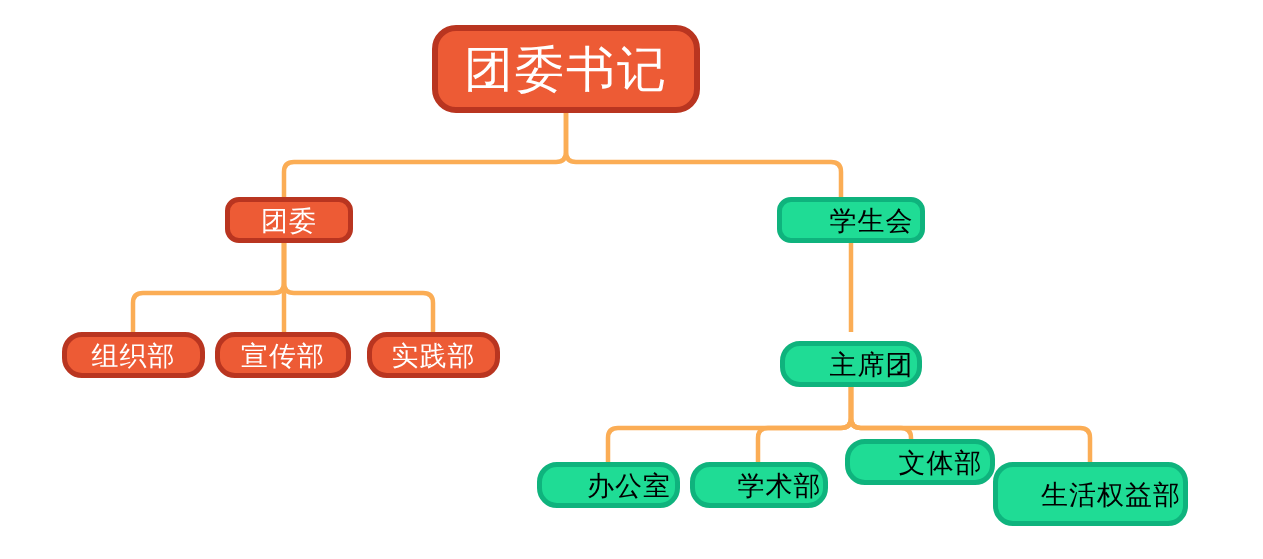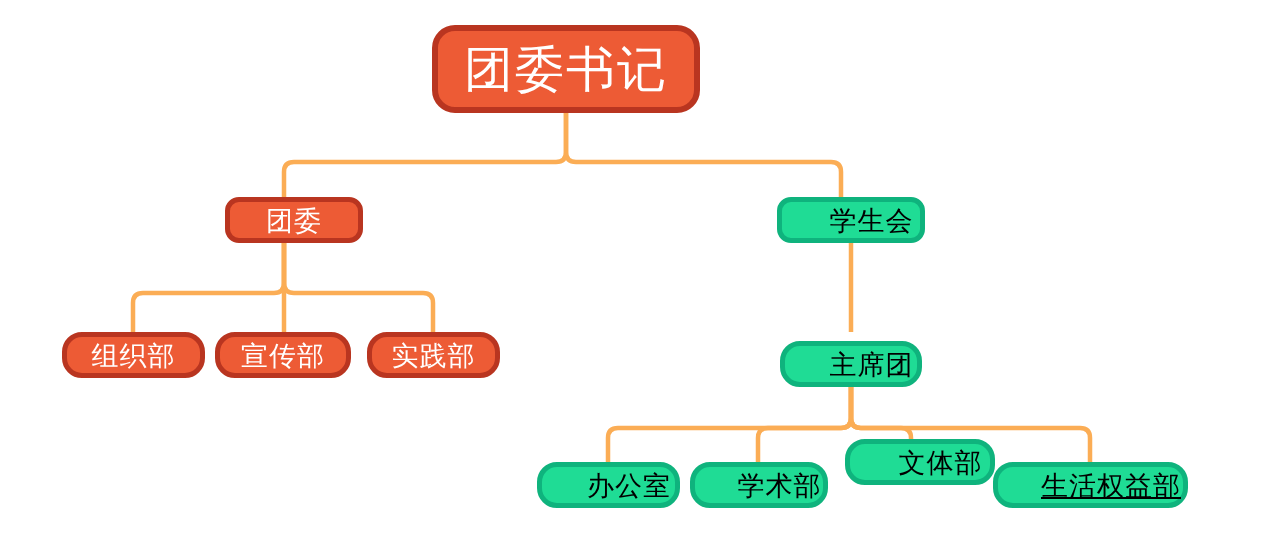--- a/index.html
+++ b/index.html
@@ -79,24 +79,24 @@
       <path d="M 284 243 L 284 332" fill="none" stroke="#FBAD55" stroke-width="4.5" stroke-linecap="butt" stroke-linejoin="round"></path>
       <path d="M 284 243 L 284 283 Q 284 293 294 293 L 423 293 Q 433 293 433 303 L 433 332" fill="none" stroke="#FBAD55" stroke-width="4.5" stroke-linecap="butt" stroke-linejoin="round"></path>
       <path d="M 851 243 L 851 332" fill="none" stroke="#FBAD55" stroke-width="4.5" stroke-linecap="butt" stroke-linejoin="round"></path>
       <path d="M 851 378 L 851 418 Q 851 428 841 428 L 618 428 Q 608 428 608 438 L 608 462" fill="none" stroke="#FBAD55" stroke-width="4.5" stroke-linecap="butt" stroke-linejoin="round"></path>
       <path d="M 851 378 L 851 418 Q 851 428 841 428 L 768 428 Q 758 428 758 438 L 758 462" fill="none" stroke="#FBAD55" stroke-width="4.5" stroke-linecap="butt" stroke-linejoin="round"></path>
       <path d="M 851 378 L 851 418 Q 851 428 861 428 L 901 428 Q 911 428 911 438 L 911 462" fill="none" stroke="#FBAD55" stroke-width="4.5" stroke-linecap="butt" stroke-linejoin="round"></path>
       <path d="M 851 378 L 851 418 Q 851 428 861 428 L 1080 428 Q 1090 428 1090 438 L 1090 462" fill="none" stroke="#FBAD55" stroke-width="4.5" stroke-linecap="butt" stroke-linejoin="round"></path>
     </svg>
 
   <div id="node-layer">
-      <div class="node node-red node-root" style="left: 432px; top: 25px; width: 268px; height: 88px; border-radius: 23px;">
+      <div class="node node-red node-root" style="left: 432px; top: 25px; width: 268px; height: 88px;">
         <span class="node-label">团委书记</span>
       </div>
-      <div class="node node-red node-branch" style="left: 225px; top: 197px; width: 138px; height: 46px;">
+      <div class="node node-red node-branch" style="left: 225px; top: 197px; width: 128px; height: 46px;">
         <span class="node-label">团委</span>
       </div>
       <div class="node node-green node-branch" style="left: 777px; top: 197px; width: 148px; height: 46px;">
         <span class="node-label">学生会</span>
       </div>
       <div class="node node-red node-leaf" style="left: 62px; top: 332px; width: 143px; height: 46px;">
         <span class="node-label">组织部</span>
       </div>
       <div class="node node-red node-leaf" style="left: 215px; top: 332px; width: 136px; height: 46px;">
         <span class="node-label">宣传部</span>
@@ -109,18 +109,18 @@
       </div>
       <div class="node node-green node-leaf" style="left: 537px; top: 462px; width: 143px; height: 46px;">
         <span class="node-label">办公室</span>
       </div>
       <div class="node node-green node-leaf" style="left: 690px; top: 462px; width: 138px; height: 46px;">
         <span class="node-label">学术部</span>
       </div>
       <div class="node node-green node-leaf" style="left: 845px; top: 439px; width: 150px; height: 46px;">
         <span class="node-label">文体部</span>
       </div>
-      <div class="node node-green node-leaf" style="left: 993px; top: 462px; width: 195px; height: 46px; text-decoration: underline;">
+      <div class="node node-green node-leaf" style="left: 993px; top: 462px; width: 195px; height: 64px;">
         <span class="node-label">生活权益部</span>
       </div>
     </div>
 
 </div>
 
 </body></html>

